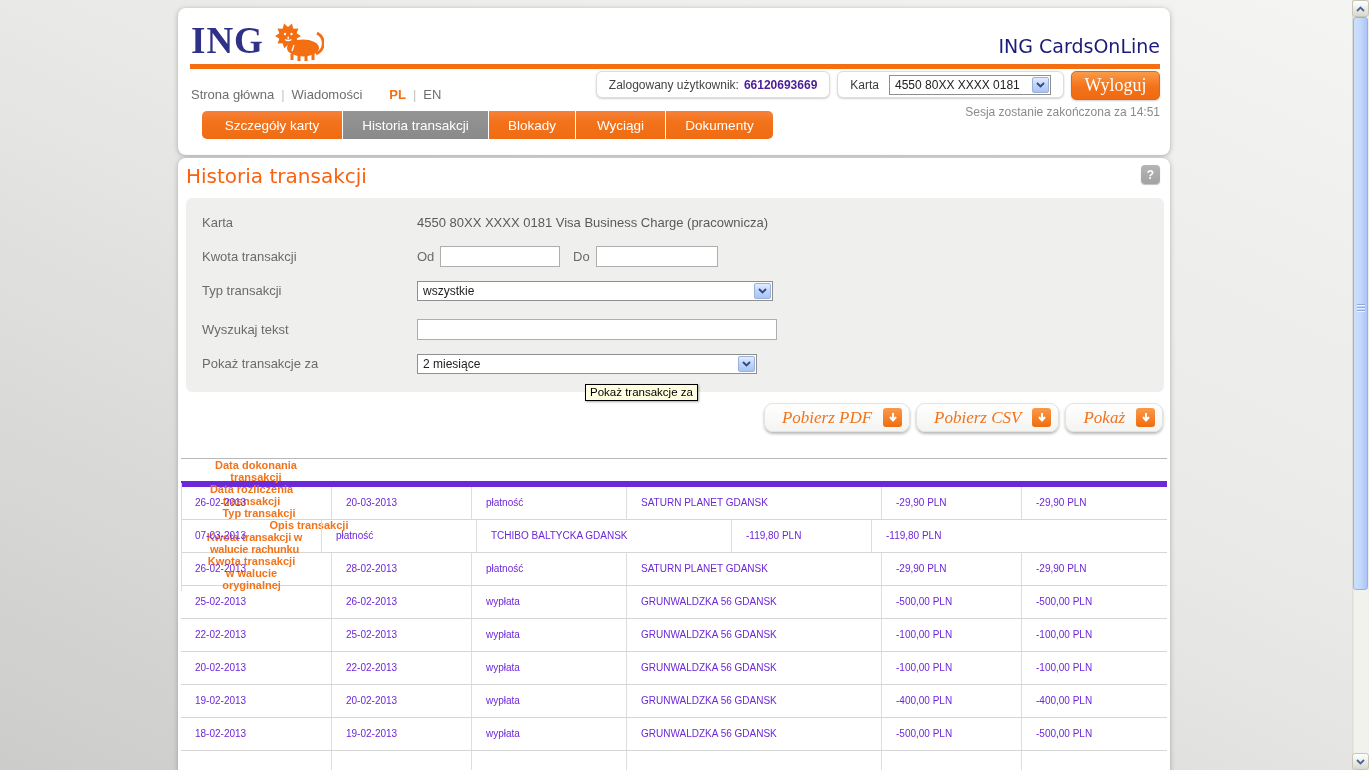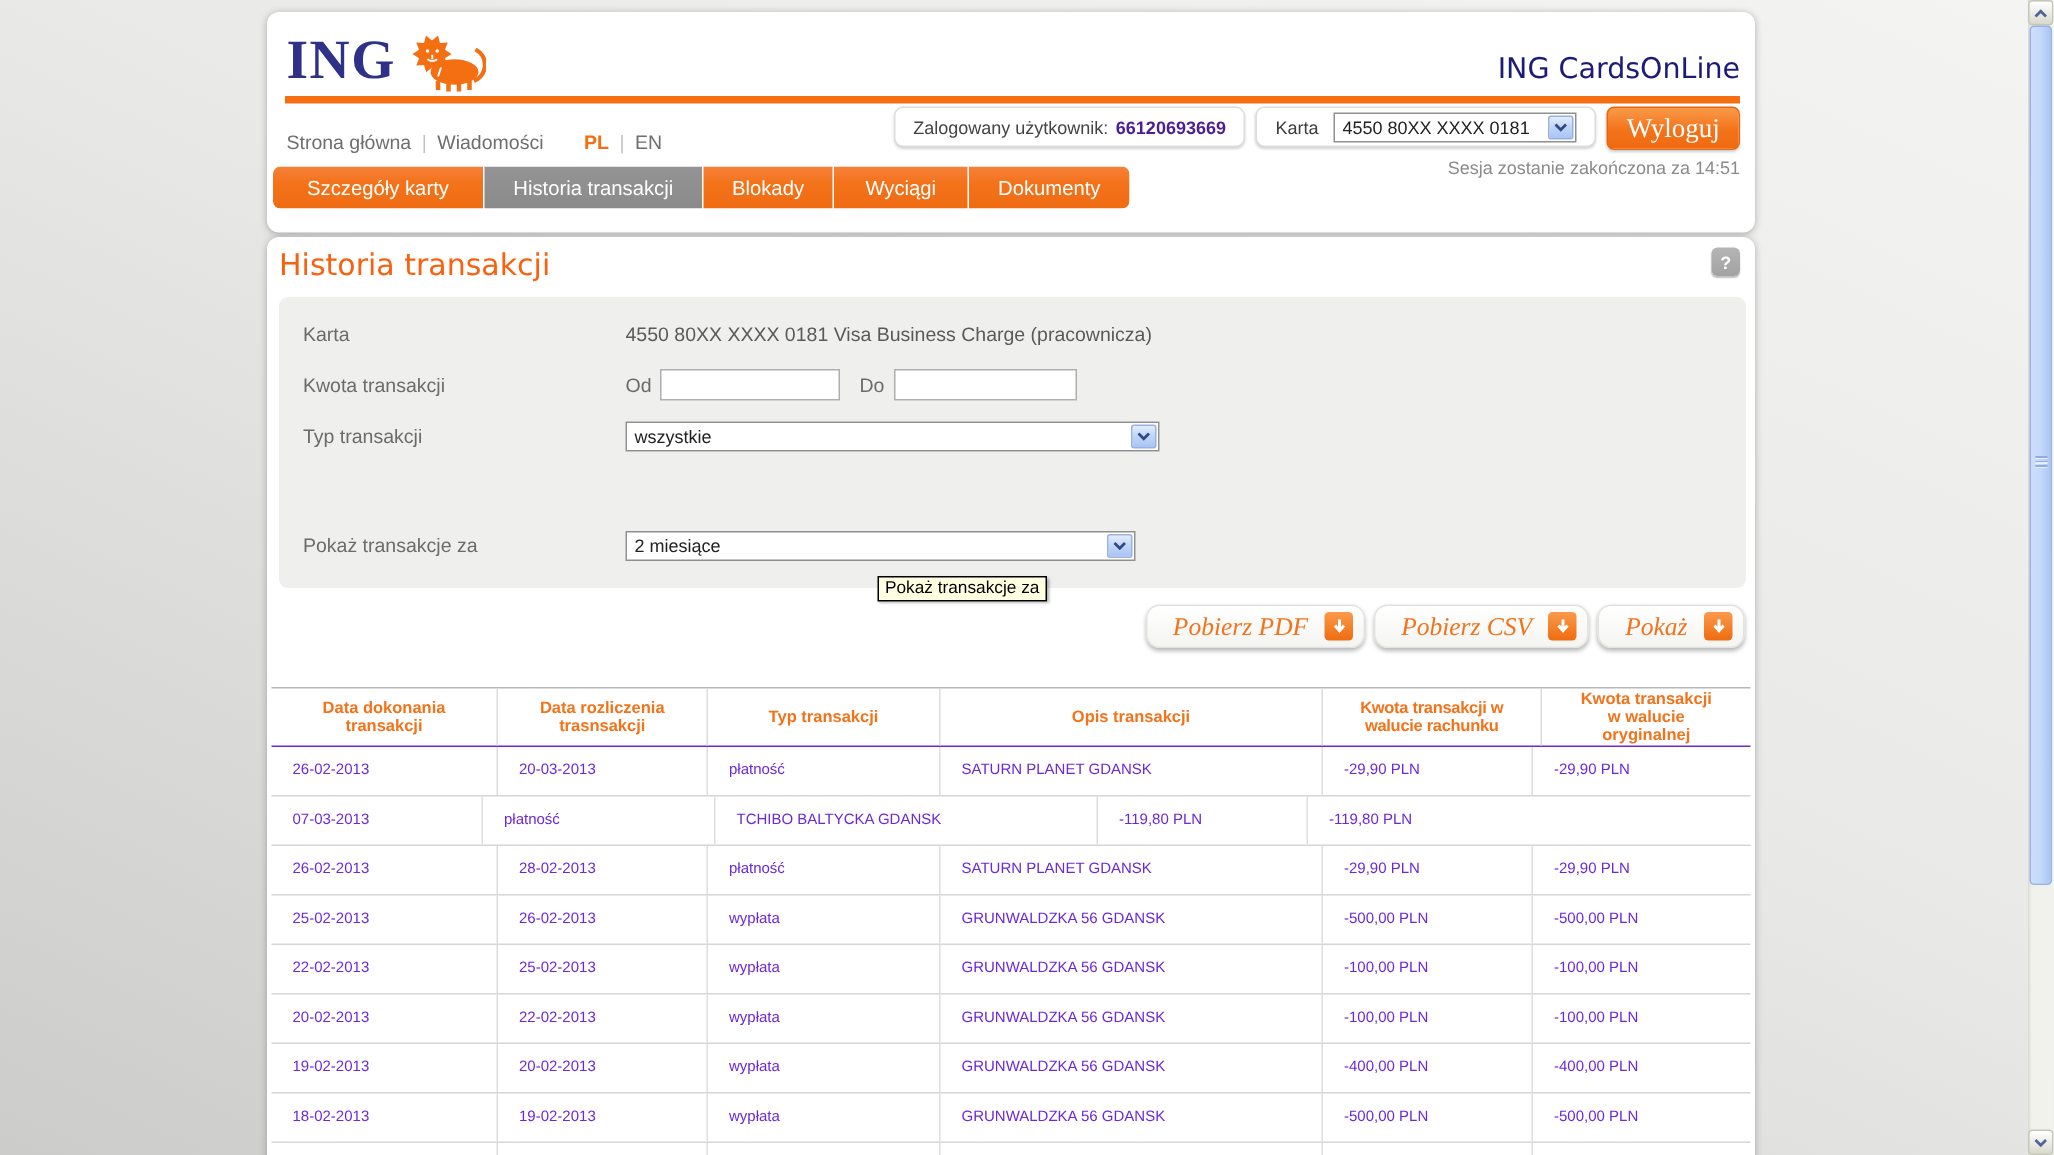--- a/index.html
+++ b/index.html
@@ -49,21 +49,21 @@
   .btn-logout {
     width:89px; height:29px; border-radius:5px;
     background:linear-gradient(180deg,#fa9a48 0%,#f3731a 55%, #ef6a10 100%);
     border:1px solid #e8650e;
     color:#fff; font-family:"Liberation Serif", serif; font-size:18px;
     display:flex; align-items:center; justify-content:center;
     box-shadow:0 1px 2px rgba(0,0,0,.2);
   }
   .session-note { position:absolute; right:10px; top:97px; font-size:12px; color:#8b8b8b; }
 
-  .tabs { position:absolute; left:4px; top:103px; display:flex; gap:1px; border-radius:5px; overflow:hidden; }
+  .tabs { position:absolute; left:24px; top:103px; display:flex; gap:1px; border-radius:5px; overflow:hidden; }
   .tab {
     height:28px; display:flex; align-items:center; justify-content:center;
     background:linear-gradient(180deg,#f6813a 0%,#f3721a 40%,#ef6c12 100%);
     color:#fff; font-size:13.5px; cursor:default;
   }
   .tab.active { background:linear-gradient(180deg,#949494 0%,#8a8a8a 100%); }
   .tab:nth-child(1){width:140px;} .tab:nth-child(2){width:145px;}
   .tab:nth-child(3){width:86px;}  .tab:nth-child(4){width:89px;}
   .tab:nth-child(5){width:107px;}
 
@@ -106,21 +106,21 @@
     font-family:"Liberation Serif", serif; font-size:17px; color:#f3731b; cursor:default;font-style:italic;
   }
   .dl-icon {
     width:19px; height:19px; border-radius:3px;
     background:linear-gradient(180deg,#fa9a4d,#ef6c0e);
     display:flex; align-items:center; justify-content:center;
   }
 
   
   .tx-table { position:absolute; left:3px; top:300px; width:986px; }
-  .t-head { display:flex; height:40px; border-top:1px solid #b8b8b8; border-bottom:1px solid #6d28d9; }
+  .t-head { display:flex; height:29px; border-top:1px solid #b8b8b8; border-bottom:6px solid #6d28d9;flex-direction:column; }
   .t-head .th {
     display:flex; align-items:center; justify-content:center; text-align:center;
     color:#f3731b; font-weight:bold; font-size:11px; line-height:12px; border-left:1px solid #dcdcdc;
     padding:0 16px;
   }
   .t-head .th:first-child { border-left:none; }
   .t-head .c4 { padding:0 21px; }
   .t-head .c5 { padding:0 23px; letter-spacing:-0.2px; }
   .t-row { display:flex; height:33px; border-bottom:1px solid #d6d6d6; }
   .t-row .td {
@@ -221,20 +221,24 @@
         <span class="flabel">Typ transakcji</span>
         <div class="selectbox" style="position:absolute; left:231px; top:1px; width:356px;">
           <span class="val">wszystkie</span>
           <span class="arrow">
             <svg width="9" height="6" viewBox="0 0 9 6">
                 <path d="M1,1 L4.5,4.5 L8,1" fill="none" stroke="#31497e" stroke-width="1.8"></path>
               </svg>
           </span>
         </div>
       </div>
+      <div class="frow row-szukaj">
+        <span class="flabel">Wyszukaj tekst</span>
+        <input class="finput" style="left: 231px; width: 360px;" value="">
+      </div>
       <div class="frow row-pokaz">
         <span class="flabel">Pokaż transakcje za</span>
         <div class="selectbox" style="position:absolute; left:231px; top:1px; width:340px;">
           <span class="val">2 miesiące</span>
           <span class="arrow">
             <svg width="9" height="6" viewBox="0 0 9 6">
                 <path d="M1,1 L4.5,4.5 L8,1" fill="none" stroke="#31497e" stroke-width="1.8"></path>
               </svg>
           </span>
         </div>

